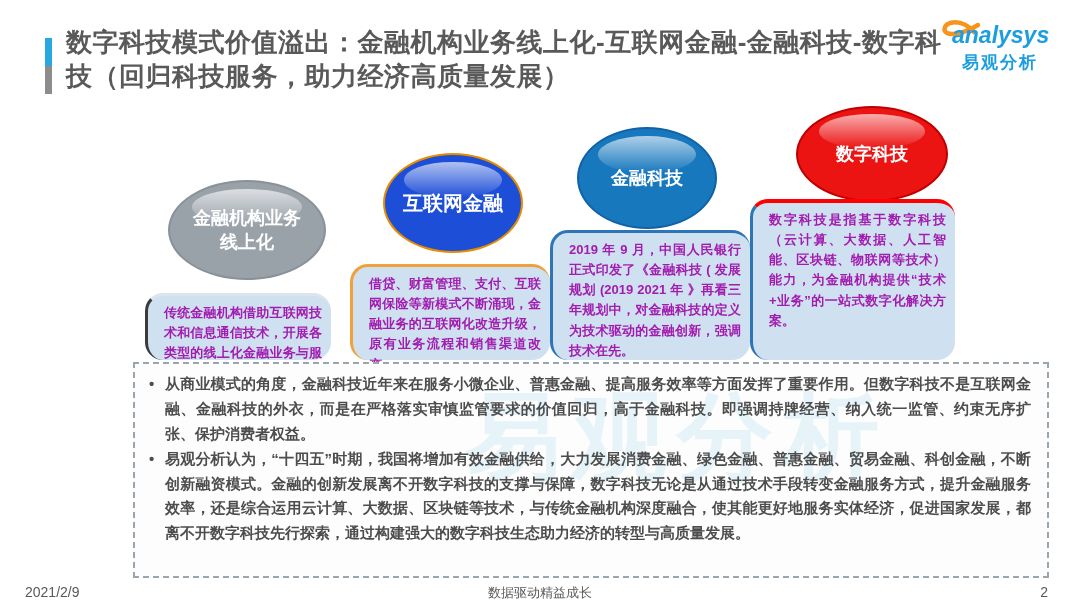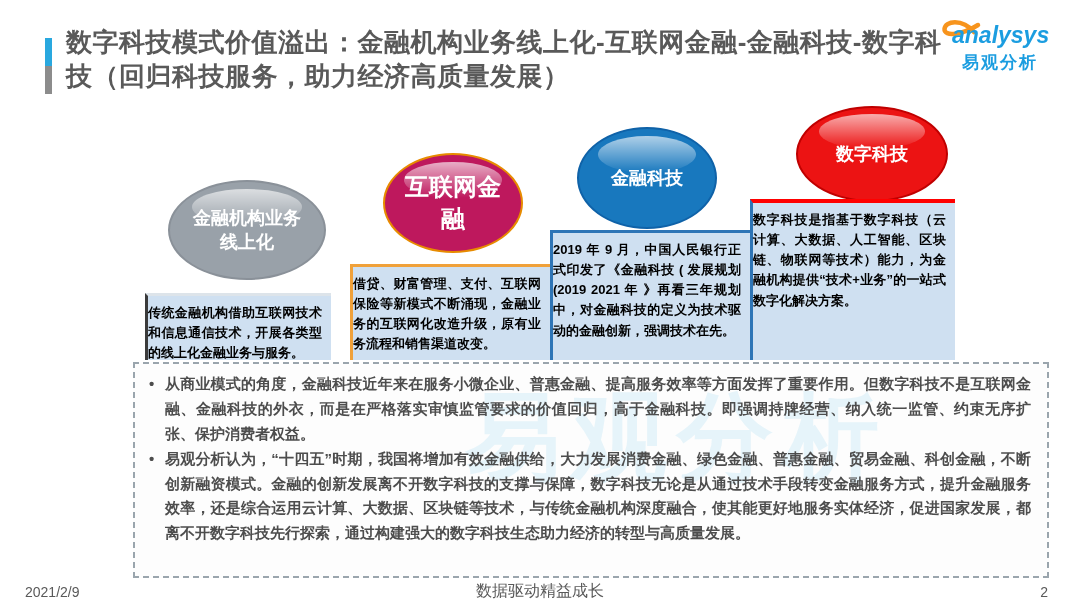--- a/index.html
+++ b/index.html
@@ -59,44 +59,45 @@
     background: linear-gradient(to bottom, rgba(255,255,255,0.65), rgba(255,255,255,0));
   }
   .el-1 {
     left: 168px; top: 180px; width: 158px; height: 100px;
     background: #99a1a9; border: 2px solid #8a9199;
     font-size: 18px;
     font-family: Liberation Serif, serif;
   }
   .el-2 {
     left: 383px; top: 153px; width: 140px; height: 100px;
-    background: #be185d; border: 2px solid #e78b00;
-    font-size: 24px;
+    background: #1d4ed8; border: 2px solid #e78b00;
+    font-size: 20px;
   }
   .el-3 {
     left: 577px; top: 127px; width: 140px; height: 102px;
     background: #1878be; border: 2px solid #0f62a8;
     font-size: 18px;
   }
   .el-4 {
     left: 796px; top: 106px; width: 152px; height: 96px;
     background: #ec1313; border: 2px solid #c00000;
     font-size: 18px;
   }
 
   
   .step-block {
     position: absolute;
     background: #cfe0f1;
-    color: #000000;
+    color: #a21caf;
     font-size: 13px;
     line-height: 1.55;
-    padding: 7px 9px 4px 0;
+    padding: 7px 9px 4px 16px;
     text-align: justify;
     font-weight: bold;
+    border-radius: 18px;
   }
   .sb-1 {
     left: 145px; top: 293px; width: 186px; height: 67px;
     border-top: 3px solid #dde4ea; border-left: 3px solid #3b3b3b;
   }
   .sb-2 {
     left: 350px; top: 264px; width: 200px; height: 96px;
     border-top: 3px solid #f0a13a; border-left: 3px solid #f0a13a;
   }
   .sb-3 {
@@ -139,21 +140,21 @@
   }
   .bullet-dot { flex: 0 0 16px; text-align: left; }
 
   
   .footer-date {
     position: absolute; left: 25px; bottom: 8px;
     font-size: 14px; color: #595959;
   }
   .footer-tagline {
     position: absolute; left: 0; right: 0; bottom: 6px;
-    text-align: center; font-size: 16px; color: #595959;
+    text-align: center; font-size: 13px; color: #595959;
   }
   .footer-page {
     position: absolute; right: 32px; bottom: 8px;
     font-size: 14px; color: #595959;
   }
 </style>
 </head>
 <body>
 
 <div class="slide">

